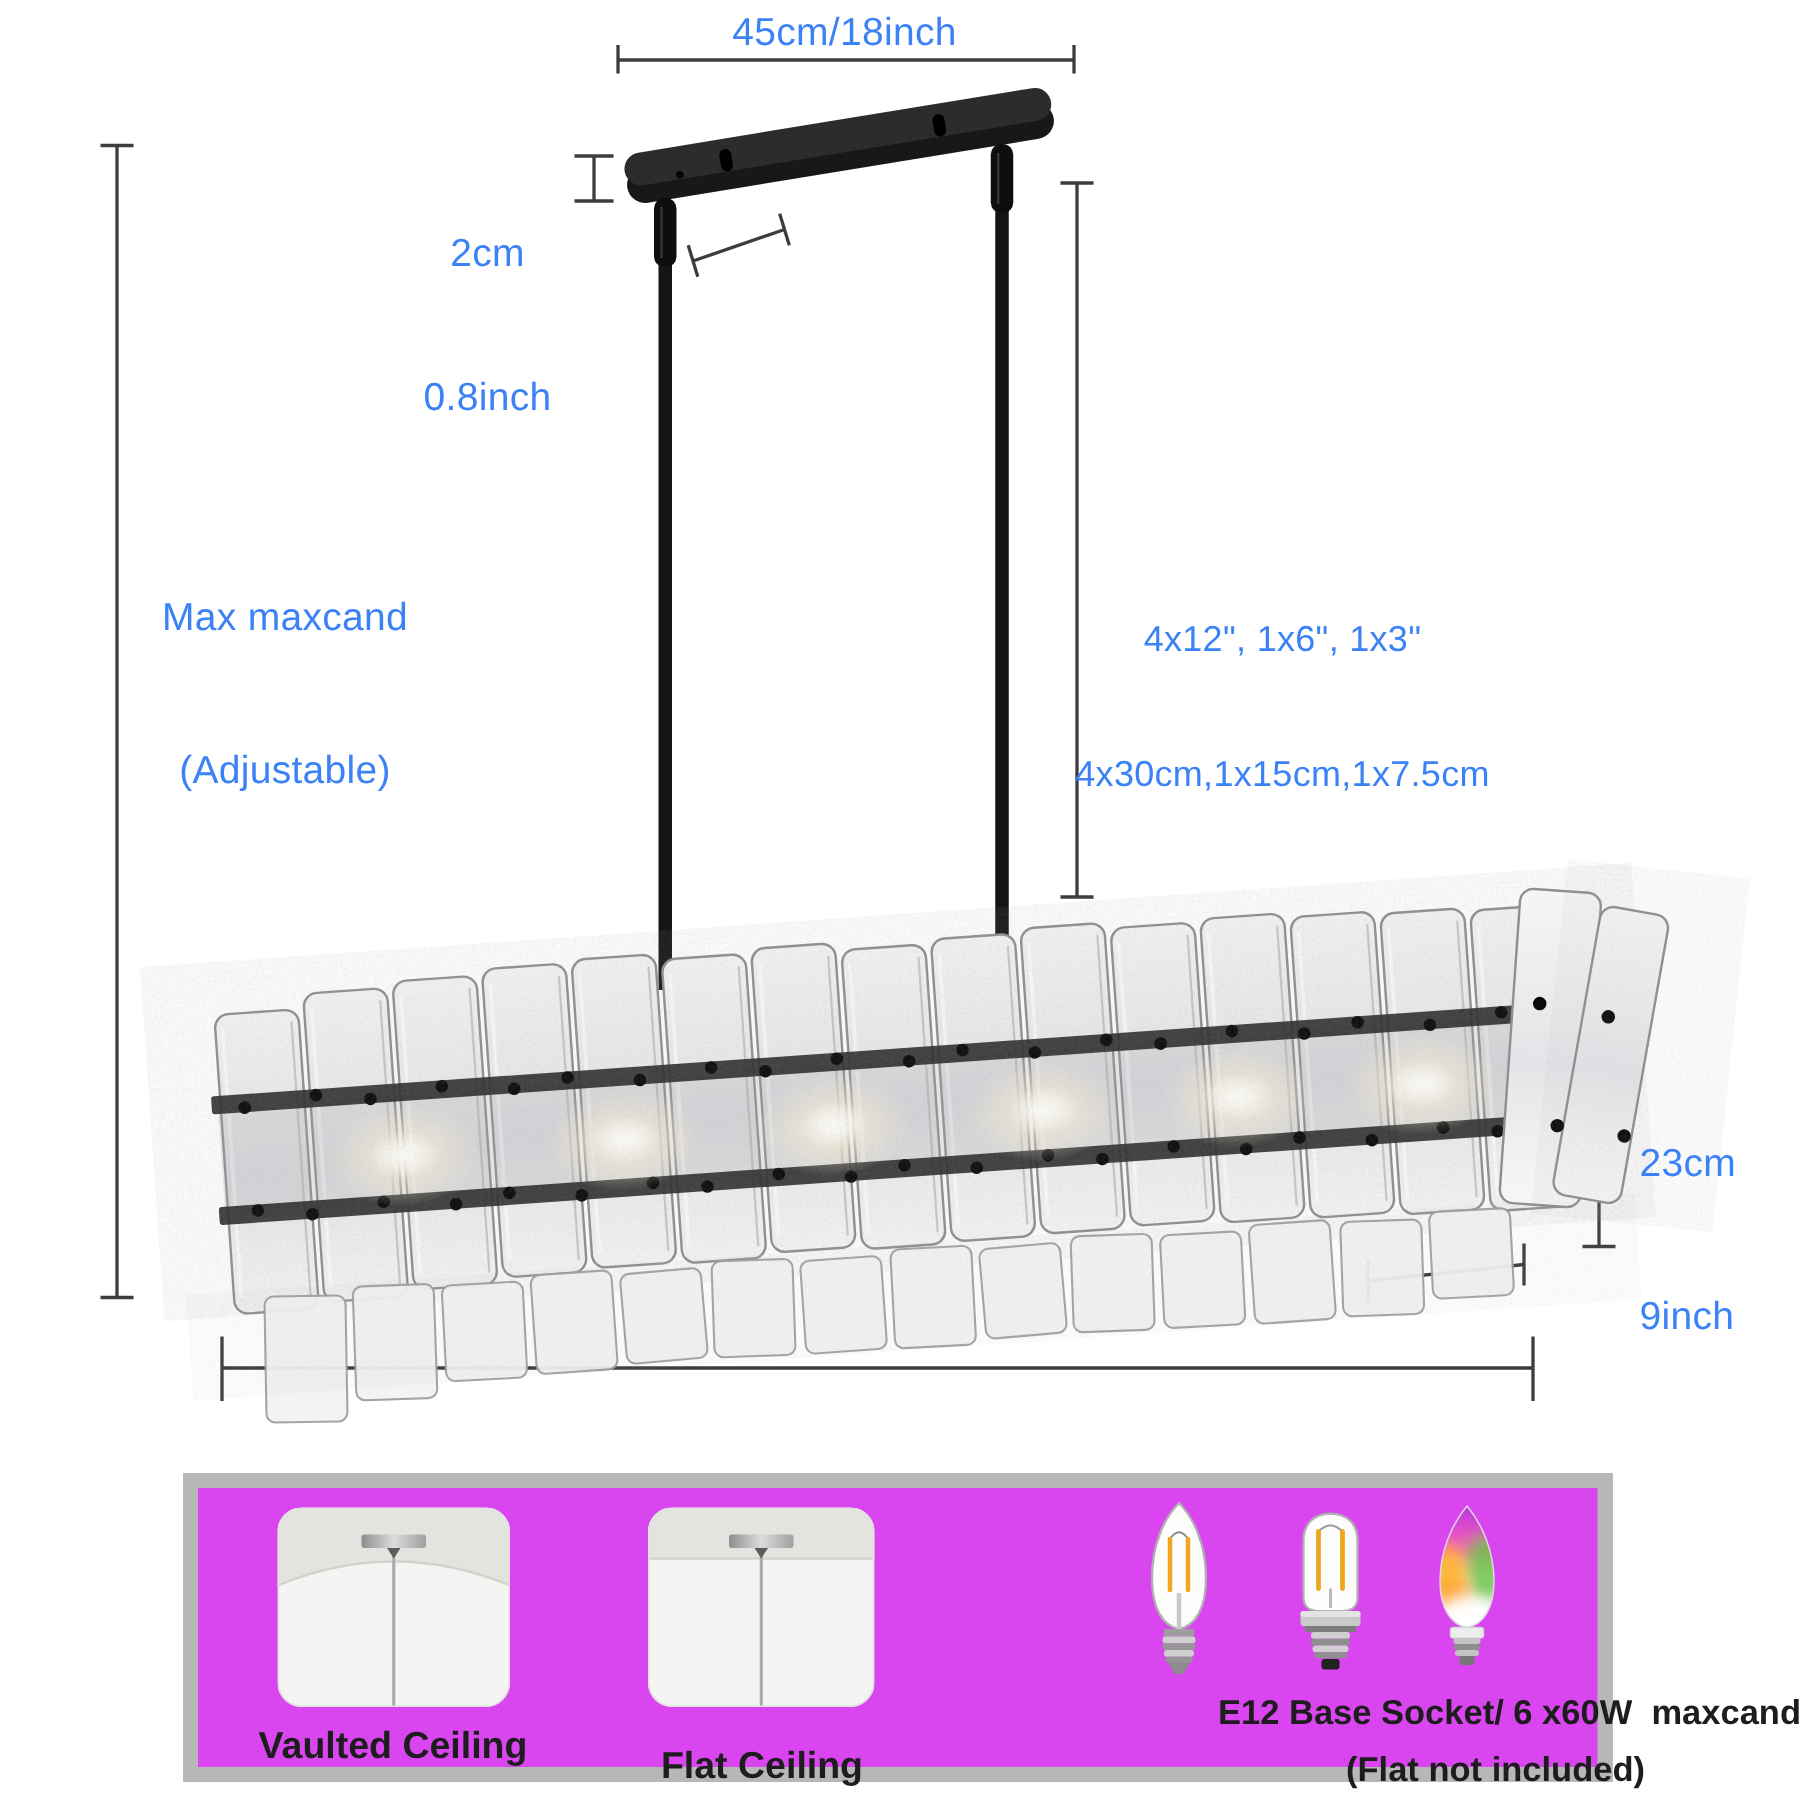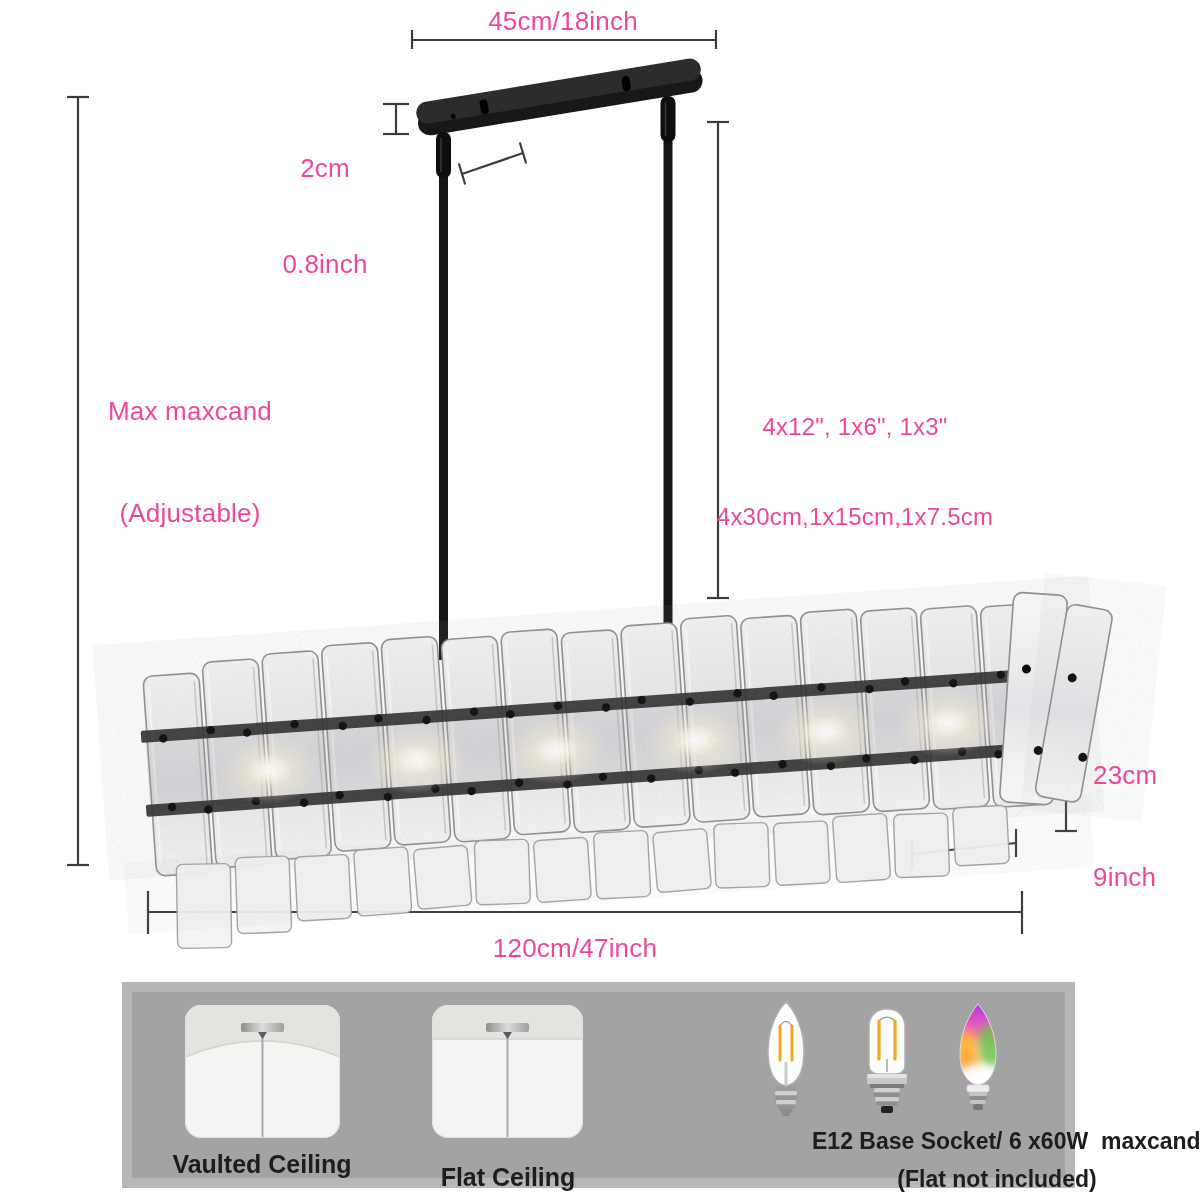--- a/index.html
+++ b/index.html
@@ -1,25 +1,25 @@
 <!DOCTYPE html>
 <html><head>
 <meta charset="utf-8">
 <style>
   html,body{margin:0;padding:0;background:#ffffff;}
   #stage{position:relative;width:1200px;height:1199px;background:#fff;overflow:hidden;
          font-family:"Liberation Sans",sans-serif;color:#222;}
-  .lbl{position:absolute;color:#ec4899;font-size:26px;line-height:32px;text-align:center;
+  .lbl{position:absolute;color:#3b82f6;font-size:26px;line-height:32px;text-align:center;
        letter-spacing:.2px;white-space:pre;}
   .lbl.small{font-size:24px;line-height:30px;}
   svg{display:block;}
   #main-svg{position:absolute;left:0;top:0;}
   
   #footer-panel{position:absolute;left:122px;top:982px;width:953px;height:206px;
-    border:10px solid #b7b7b7;background:#a3a3a3;box-sizing:border-box;}
+    border:10px solid #b7b7b7;background:#d946ef;box-sizing:border-box;}
   .card{position:absolute;}
   .footer-lbl{position:absolute;font-weight:bold;color:#1d1d1d;font-size:25px;text-align:center;white-space:pre;}
   .footer-sub{position:absolute;font-weight:bold;color:#1d1d1d;font-size:23px;text-align:center;white-space:pre;}
 </style>
 </head>
 <body>
 
 <div id="stage">
 
   <svg id="main-svg" width="1200" height="1199" viewBox="0 0 1200 1199">
@@ -254,21 +254,20 @@
     <div>4x12", 1x6", 1x3"</div>
     <div>4x30cm,1x15cm,1x7.5cm</div>
   </div>
 
   <div class="lbl" style="left:1093px;top:690px;width:110px;text-align:left;line-height:34px;">
     <div>23cm</div>
     <div>9inch</div>
   </div>
 
 
-  <div class="lbl" style="left:430px;top:932px;width:290px;">120cm/47inch</div>
 
   <div id="footer-panel">
 
     <div class="card" style="left:53px;top:13px;">
       <svg width="155" height="133" viewBox="0 0 155 133">
         <defs>
           <clipPath id="cardClipA">
               <rect x="0" y="0" width="155" height="133" rx="16"></rect>
             </clipPath>
           <linearGradient id="silverA" x1="0" y1="0" x2="1" y2="0">

